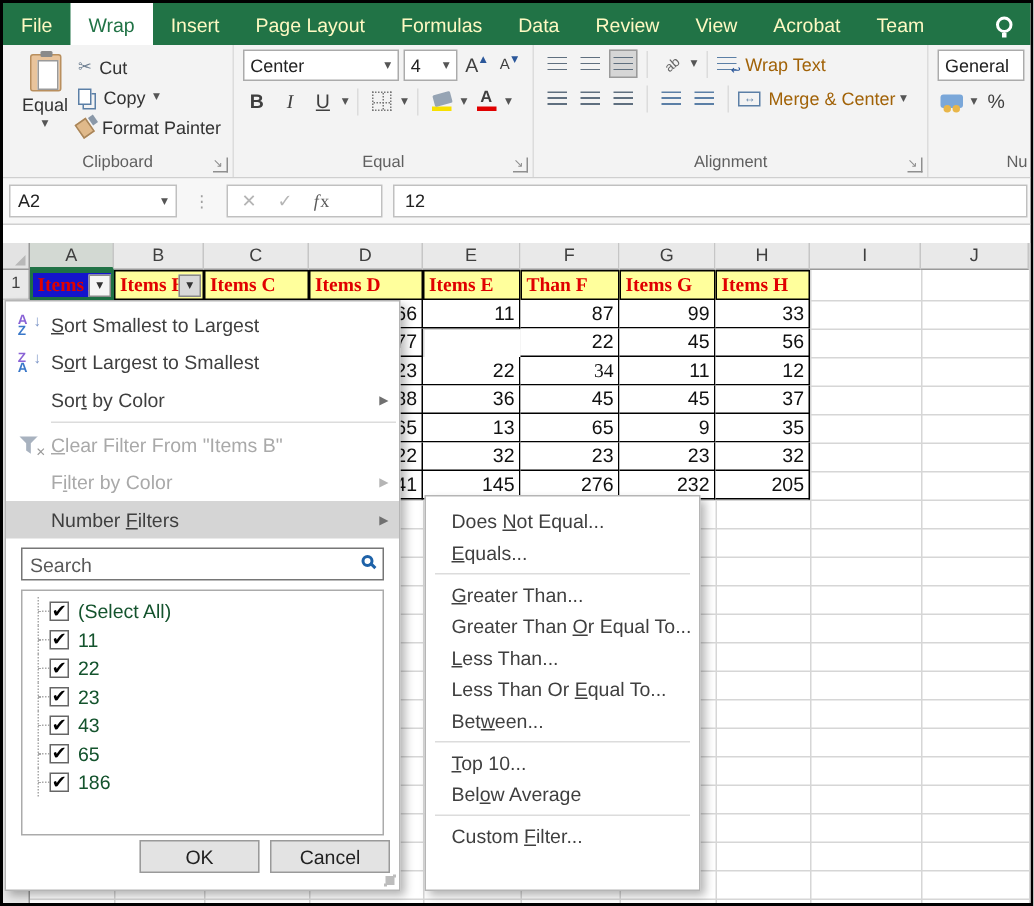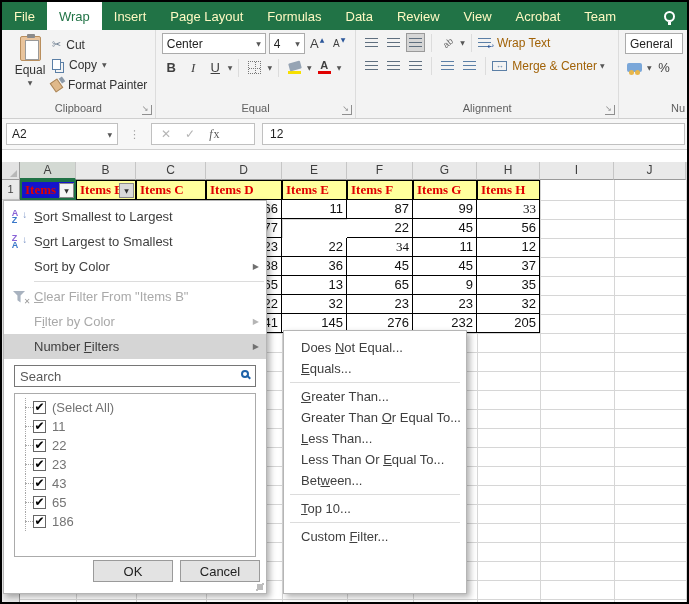--- a/index.html
+++ b/index.html
@@ -120,21 +120,21 @@
   .fm-search{margin:6px 10px 4px 10px;position:relative}
   .fm-search input{width:100%;height:22px;border:1px solid #767676;padding:0 22px 0 5px;font-size:13px;font-family:"Liberation Sans",sans-serif;color:#222;outline:none}
   .fm-search input::placeholder{color:#595959}
   .mag{position:absolute;right:7px;top:5px;width:8px;height:8px;border:2px solid #1e62a8;border-radius:50%}
   .mag::after{content:'';position:absolute;width:5px;height:2px;background:#1e62a8;right:-4px;bottom:-2px;transform:rotate(45deg)}
   .fm-list{margin:2px 10px 0 10px;height:164px;border:1px solid #ababab;background:#fff;padding:4px 0 0 2px;overflow:hidden}
   .cb-row{height:19px;display:flex;align-items:center;position:relative}
   .cb-row::before{content:'';position:absolute;left:8px;top:0;height:100%;border-left:1px dotted #a8a8a8}
   .cb-row::after{content:'';position:absolute;left:8px;top:9px;width:8px;border-top:1px dotted #a8a8a8}
   .cb{width:13px;height:13px;border:1px solid #666;background:#fff;margin:0 6px 0 16px;font-size:12px;font-weight:bold;line-height:11px;text-align:center;color:#000;position:relative;z-index:1;font-family:"DejaVu Sans",sans-serif}
-  .cb-lbl{font-size:13px;color:#737373}
+  .cb-lbl{font-size:13px;color:#14532d}
   .fm-btns{margin-top:auto;display:flex;justify-content:flex-end;gap:7px;padding:0 6px 11px 0}
   .btn{width:80px;height:22px;background:#e3e3e3;border:1px solid #9a9a9a;font-size:13px;color:#222;font-family:"Liberation Sans",sans-serif;display:flex;align-items:center;justify-content:center;padding:0}
   .grip{position:absolute;right:3px;bottom:3px;width:6px;height:6px;background:#bdbdbd;box-shadow:-3px 3px 0 -2px #bdbdbd,3px -3px 0 -2px #bdbdbd}
 
   
   .smenu{position:absolute;left:281px;top:328px;width:184px;height:264px;background:#fff;border:1px solid #b5b5b5;
          box-shadow:3px 3px 6px rgba(0,0,0,.3);z-index:6;display:flex;flex-direction:column;padding:6px 0}
   .sm-item{height:21px;display:flex;align-items:center;padding-left:17px;font-size:13px;color:#3f3f3f;white-space:nowrap}
   .sm-sep{height:1px;background:#dcdcdc;margin:3px 6px}
   u{text-decoration:underline}
@@ -377,21 +377,21 @@
       <div class="glh" style="left: 18px; top: 373px; width: 666px;"></div>
       <div class="glh" style="left: 18px; top: 392px; width: 666px;"></div>
       <div class="glh" style="left: 18px; top: 411px; width: 666px;"></div>
       <div class="glh" style="left: 18px; top: 430px; width: 666px;"></div>
       <div class="glh" style="left: 18px; top: 449px; width: 666px;"></div>
       <div class="hcell hsel" style="left: 18px; top: 30px; width: 56px; height: 20px;"><span class="hlbl">Items A</span><span class="fbtn">▼</span></div>
       <div class="hcell" style="left: 74px; top: 30px; width: 60px; height: 20px;"><span class="hlbl">Items B</span><span class="fbtn open">▼</span></div>
       <div class="hcell" style="left: 134px; top: 30px; width: 70px; height: 20px;"><span class="hlbl">Items C</span></div>
       <div class="hcell" style="left: 204px; top: 30px; width: 76px; height: 20px;"><span class="hlbl">Items D</span></div>
       <div class="hcell" style="left: 280px; top: 30px; width: 65px; height: 20px;"><span class="hlbl">Items E</span></div>
-      <div class="hcell" style="left: 345px; top: 30px; width: 66px; height: 20px;"><span class="hlbl">Items F</span></div>
+      <div class="hcell" style="left: 345px; top: 30px; width: 66px; height: 20px;"><span class="hlbl">Than F</span></div>
       <div class="hcell" style="left: 411px; top: 30px; width: 64px; height: 20px;"><span class="hlbl">Items G</span></div>
       <div class="hcell" style="left: 475px; top: 30px; width: 63px; height: 20px;"><span class="hlbl">Items H</span></div>
       <div class="dcell" style="left: 204px; top: 50px; width: 76px; height: 19px;">66</div>
       <div class="dcell" style="left: 204px; top: 69px; width: 76px; height: 19px;">77</div>
       <div class="dcell" style="left: 204px; top: 88px; width: 76px; height: 19px;">23</div>
       <div class="dcell" style="left: 204px; top: 107px; width: 76px; height: 19px;">88</div>
       <div class="dcell" style="left: 204px; top: 126px; width: 76px; height: 19px;">65</div>
       <div class="dcell" style="left: 204px; top: 145px; width: 76px; height: 19px;">22</div>
       <div class="dcell" style="left: 204px; top: 164px; width: 76px; height: 19px;">41</div>
       <div class="dcell" style="left: 280px; top: 50px; width: 65px; height: 19px;">11</div>
@@ -408,21 +408,21 @@
       <div class="dcell" style="left: 345px; top: 126px; width: 66px; height: 19px;">65</div>
       <div class="dcell" style="left: 345px; top: 145px; width: 66px; height: 19px;">23</div>
       <div class="dcell" style="left: 345px; top: 164px; width: 66px; height: 19px;">276</div>
       <div class="dcell" style="left: 411px; top: 50px; width: 64px; height: 19px;">99</div>
       <div class="dcell" style="left: 411px; top: 69px; width: 64px; height: 19px;">45</div>
       <div class="dcell" style="left: 411px; top: 88px; width: 64px; height: 19px;">11</div>
       <div class="dcell" style="left: 411px; top: 107px; width: 64px; height: 19px;">45</div>
       <div class="dcell" style="left: 411px; top: 126px; width: 64px; height: 19px;">9</div>
       <div class="dcell" style="left: 411px; top: 145px; width: 64px; height: 19px;">23</div>
       <div class="dcell" style="left: 411px; top: 164px; width: 64px; height: 19px;">232</div>
-      <div class="dcell" style="left: 475px; top: 50px; width: 63px; height: 19px; font-family: Liberation Serif, serif;">33</div>
+      <div class="dcell" style="left: 475px; top: 50px; width: 63px; height: 19px;">33</div>
       <div class="dcell" style="left: 475px; top: 69px; width: 63px; height: 19px;">56</div>
       <div class="dcell" style="left: 475px; top: 88px; width: 63px; height: 19px;">12</div>
       <div class="dcell" style="left: 475px; top: 107px; width: 63px; height: 19px;">37</div>
       <div class="dcell" style="left: 475px; top: 126px; width: 63px; height: 19px;">35</div>
       <div class="dcell" style="left: 475px; top: 145px; width: 63px; height: 19px;">32</div>
       <div class="dcell" style="left: 475px; top: 164px; width: 63px; height: 19px;">205</div>
     </div>
 
   <div class="fmenu">
     <div class="fm-items">
@@ -531,20 +531,23 @@
         <div class="sm-item">
           <span class="sm-lbl">Less Than Or <u>E</u>qual To...</span>
         </div>
         <div class="sm-item">
           <span class="sm-lbl">Bet<u>w</u>een...</span>
         </div>
         <div class="sm-sep"></div>
         <div class="sm-item">
           <span class="sm-lbl"><u>T</u>op 10...</span>
         </div>
+        <div class="sm-item">
+          <span class="sm-lbl">Bel<u>o</u>w Average</span>
+        </div>
         <div class="sm-sep"></div>
         <div class="sm-item">
           <span class="sm-lbl">Custom <u>F</u>ilter...</span>
         </div>
       </div>
   </div>
 
 </div>
 
 </body></html>

